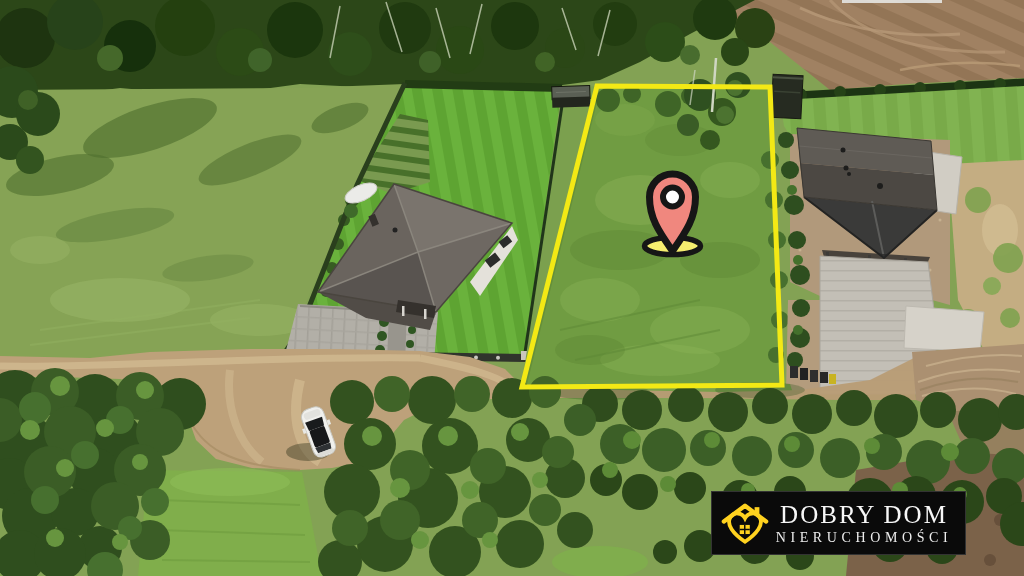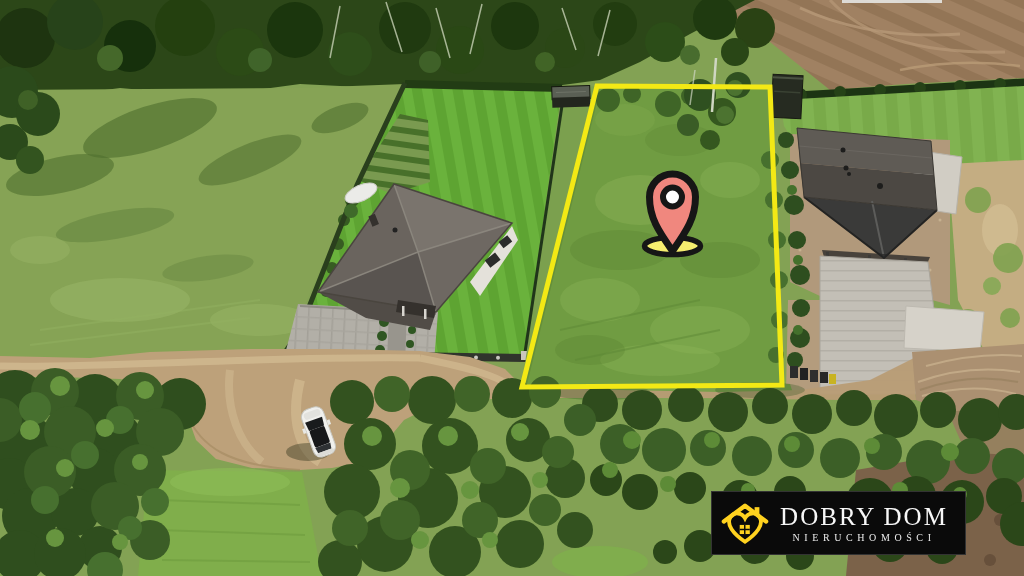--- a/index.html
+++ b/index.html
@@ -13,21 +13,21 @@
     background:#0a0a0a;border:1px solid #333;box-sizing:border-box;
     display:flex;align-items:center;
   }
   .banner .logo{width:48px;height:48px;margin-left:9px;flex:0 0 auto;}
   .banner .text{flex:1;display:flex;flex-direction:column;align-items:center;margin-right:6px;}
   .banner .title{
     font-family:"Liberation Serif",serif;font-size:25px;font-weight:500;
     color:#f7f7f7;letter-spacing:2px;line-height:1;white-space:nowrap;
   }
   .banner .subtitle{
-    font-family:"Liberation Serif",serif;font-size:10px;font-weight:400;
+    font-family:"Liberation Serif",serif;font-size:14px;font-weight:400;
     color:#ededed;letter-spacing:4.6px;margin-top:4px;line-height:1;white-space:nowrap;
   }
 </style>
 </head>
 <body>
 
 <div class="stage">
 
 <svg class="photo" viewBox="0 0 1024 576" preserveAspectRatio="none">
   <defs>

